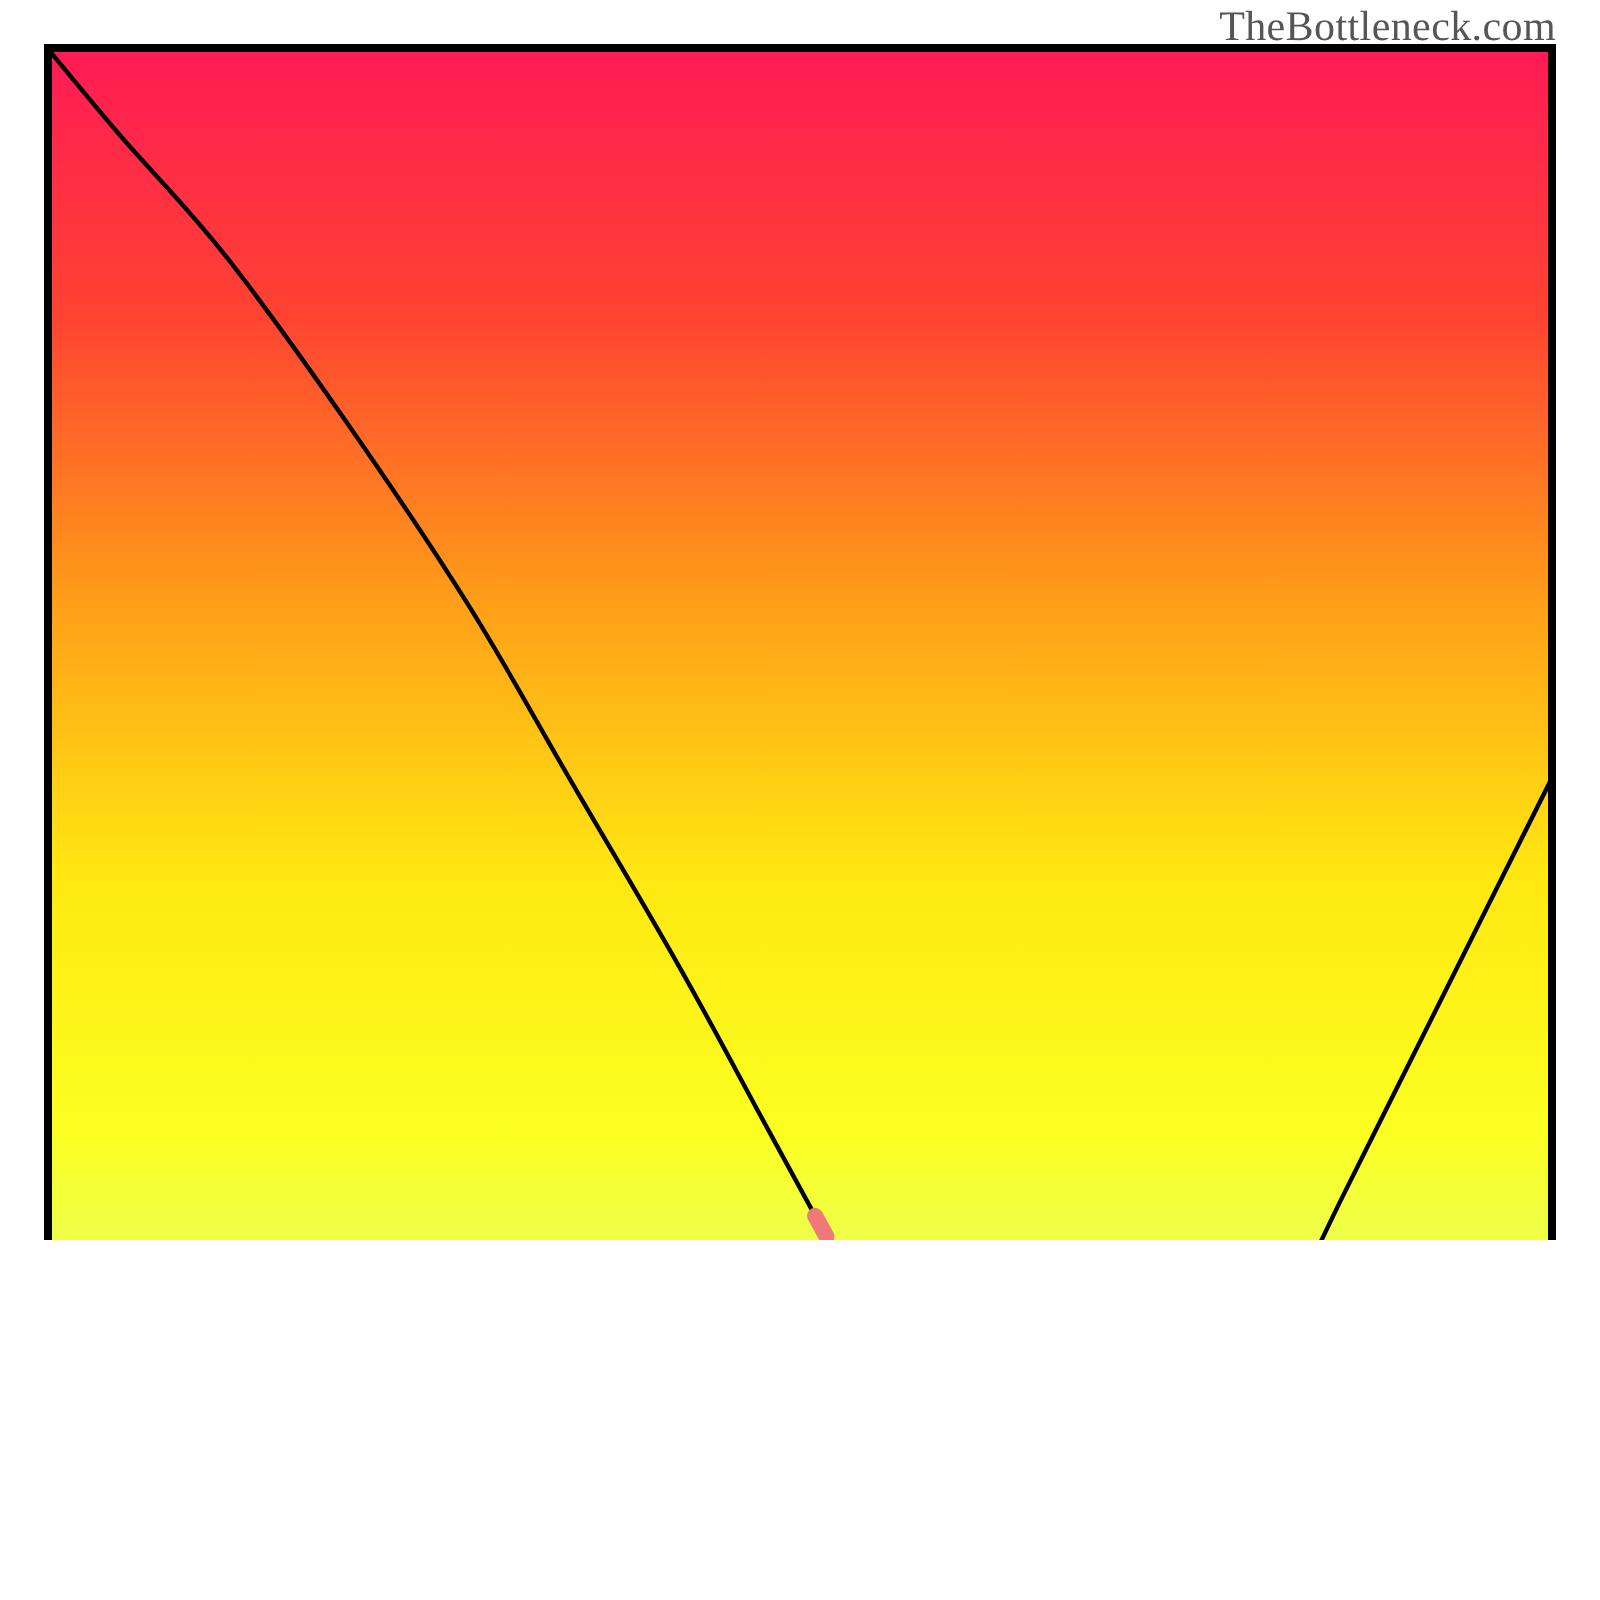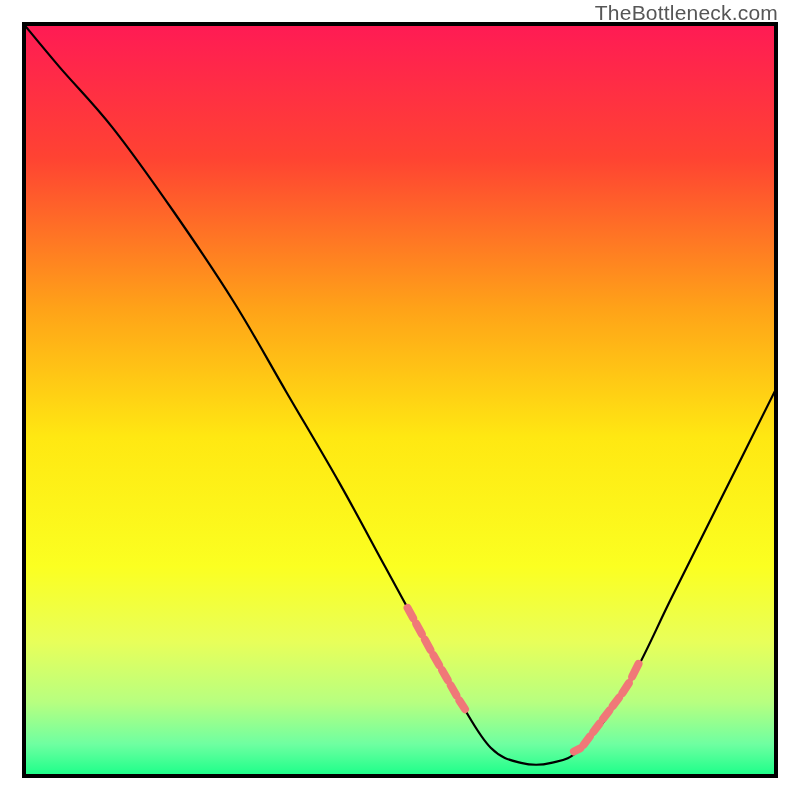--- a/index.html
+++ b/index.html
@@ -4,21 +4,22 @@
 <style>
   body {
     margin: 0;
     padding: 0;
     font-family: Arial, Helvetica, sans-serif;
     background: #fff;
   }
   .figure {
     position: relative;
     width: 800px;
-    height: 800px;
+    height: 620px;
+    font-family: Liberation Serif, serif;
   }
   .plot-area {
     position: absolute;
     left: 22px;
     top: 22px;
     width: 756px;
     height: 756px;
     box-sizing: border-box;
     overflow: hidden;
   }

